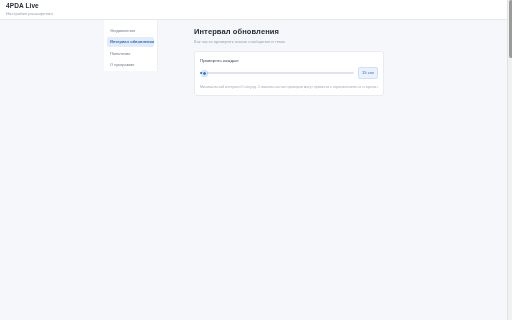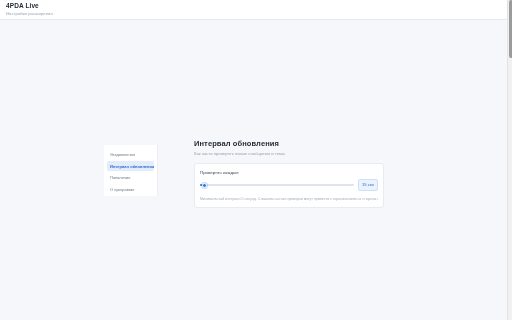--- a/index.html
+++ b/index.html
@@ -44,21 +44,21 @@
     font-size: 4.2px;
     color: #9aa3b2;
     line-height: 7px;
     letter-spacing: 0.05px;
   }
 
   
   .body-wrap {
     display: flex;
     height: 300px;
-    align-items: center;
+    align-items: flex-start;
     gap: 28px;
   }
 
   .gutter-left {
     width: 76px;
     background: #f6f7fb;
     flex: 0 0 76px;
   }
 
   

